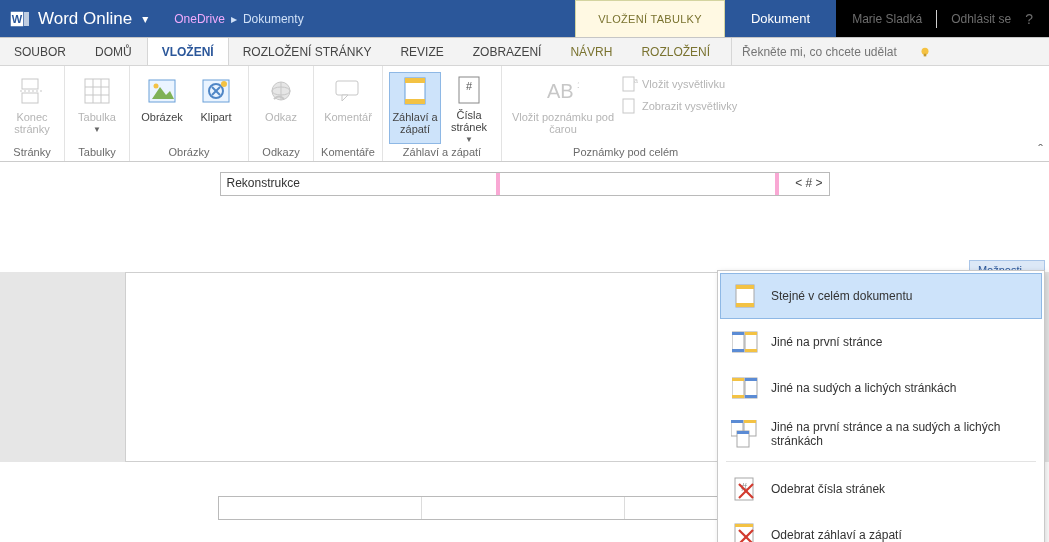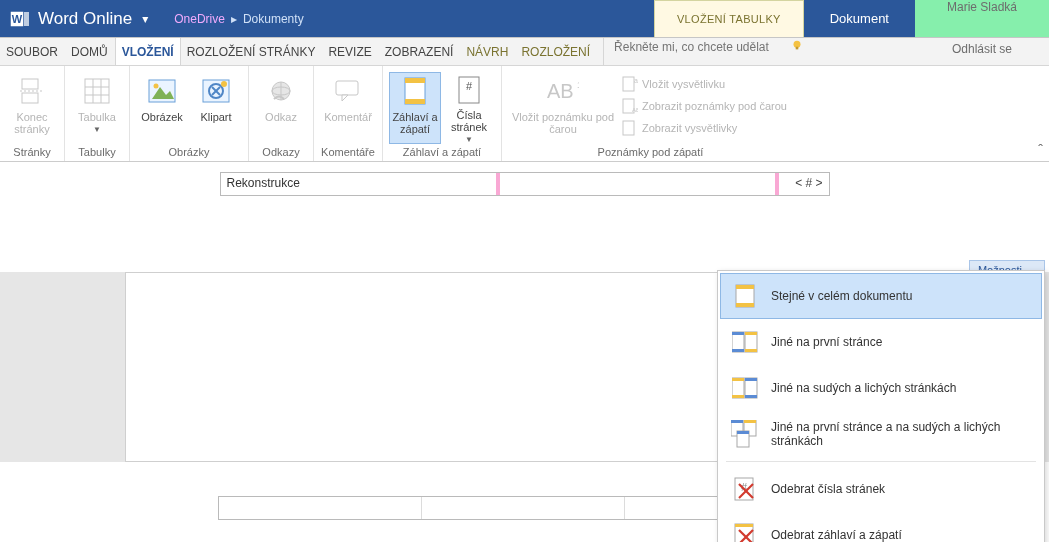--- a/index.html
+++ b/index.html
@@ -49,64 +49,63 @@
   .tb-doc {
     background: #2b579a;
     color: #fff;
     display: flex;
     align-items: center;
     justify-content: center;
     font-size: 13px;
     padding: 0 26px;
   }
   .tb-user-area {
-    background: #86efac;
+    background: #000000;
     color: #6d6d6d;
     display: flex;
     align-items: center;
     font-size: 12px;
     gap: 14px;
-    padding: 0 32px;
-    flex-direction: column;
+    padding: 0 16px;
   }
   .tb-user-area .divider { width:1px; height:18px; background:#cfcfcf; }
   .tb-user-area .signout { color:#6d6d6d; text-decoration:none; }
   .tb-user-area .help { font-size:14px; color:#6d6d6d; }
 
   
   .tabstrip {
     height: 28px;
     background: #f3f3f3;
     display: flex;
     align-items: stretch;
     font-size: 12px;
     color: #444;
     border-bottom: 1px solid #d6d6d6;
   }
   .tab {
-    padding: 0 6px;
+    padding: 0 14px;
     display: flex;
     align-items: center;
     border-right: 1px solid transparent;
     cursor: pointer;
   }
   .tab.active {
     background: #fff;
     color: #2b579a;
     border-left: 1px solid #d6d6d6;
     border-right: 1px solid #d6d6d6;
     font-weight: 600;
   }
   .tab.ctx {
     color: #7a7330;
   }
   .tabstrip .tell-me {
     margin-left: 6px;
     display: flex;
-    align-items: flex-start;
+    align-items: center;
     border-left: 1px solid #d6d6d6;
     padding: 0 6px;
   }
   .tell-me input {
     border: none;
     background: transparent;
     font-size: 12px;
     width: 180px;
     padding: 2px 4px;
     outline: none;
@@ -416,33 +415,26 @@
         <div>
           <svg width="16" height="16">
               <rect x="1" y="1" width="11" height="14" fill="#fff" stroke="#c7c7c7"></rect>
               <text x="12" y="7" font-size="7" fill="#c7c7c7">ab</text>
             </svg>
           <span>Vložit vysvětlivku</span>
         </div>
         <div>
           <svg width="16" height="16">
               <rect x="1" y="1" width="11" height="14" fill="#fff" stroke="#c7c7c7"></rect>
-              <text x="10" y="14" font-size="6" fill="#c7c7c7">AB¹</text>
-            </svg>
-          <span>Zobrazit poznámky pod čarou</span>
-        </div>
-        <div>
-          <svg width="16" height="16">
-              <rect x="1" y="1" width="11" height="14" fill="#fff" stroke="#c7c7c7"></rect>
             </svg>
           <span>Zobrazit vysvětlivky</span>
         </div>
       </div>
     </div>
-    <div class="group-label">Poznámky pod zápatí</div>
+    <div class="group-label">Poznámky pod celém</div>
   </div>
 
   <span class="ribbon-collapse">ˆ</span>
 </div>
 
 <div class="stage">
 
   <div class="hdr-row">
     <div>Rekonstrukce</div>
     <div></div>

